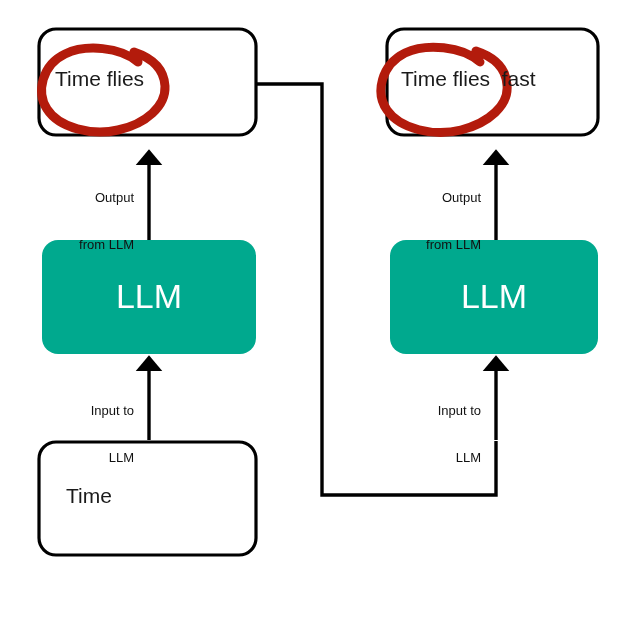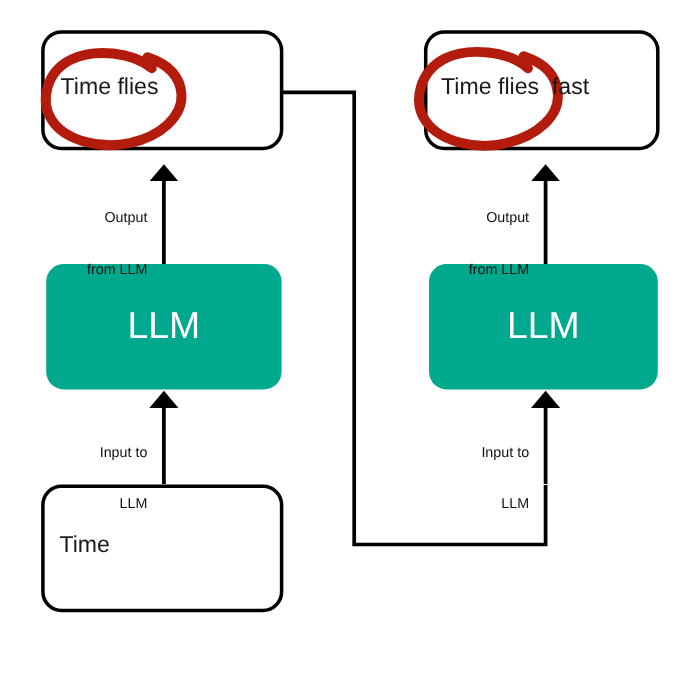--- a/index.html
+++ b/index.html
@@ -104,21 +104,21 @@
   </svg>
 
   <div class="node-label text-box-label" style="left:55px; top:67px;">Time flies</div>
 
   <div class="node-label text-box-label" style="left:401px; top:67px;">Time flies  fast</div>
 
   <div class="node-label llm-label" style="left:42px; top:277px; width:214px;">LLM</div>
 
   <div class="node-label llm-label" style="left:390px; top:277px; width:208px;">LLM</div>
 
-  <div class="node-label text-box-label" style="left:54px; top:484px;">Time</div>
+  <div class="node-label text-box-label" style="left:66px; top:484px;">Time</div>
 
   <div class="edge-label align-right" style="left:44px; top:158px; width:90px;">
     <div>Output</div>
     <div>from LLM</div>
   </div>
 
   <div class="edge-label align-right" style="left:44px; top:371px; width:90px;">
     <div>Input to</div>
     <div>LLM</div>
   </div>

